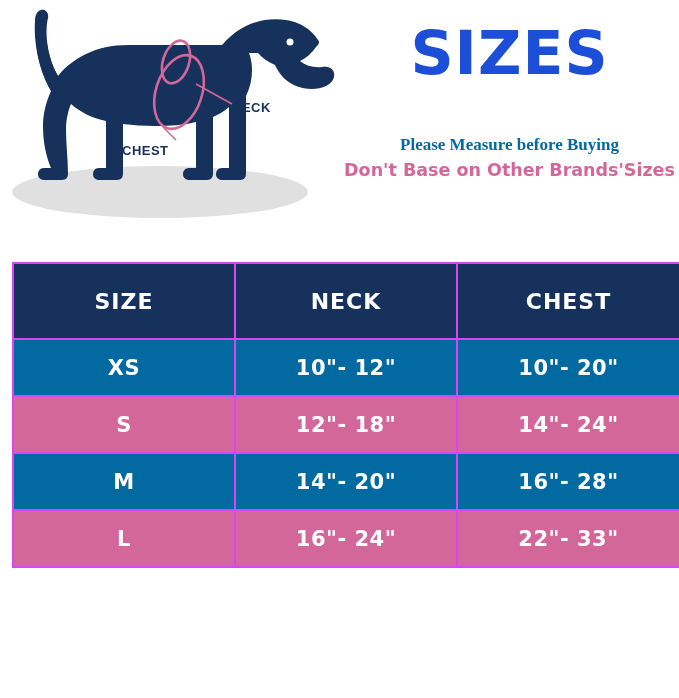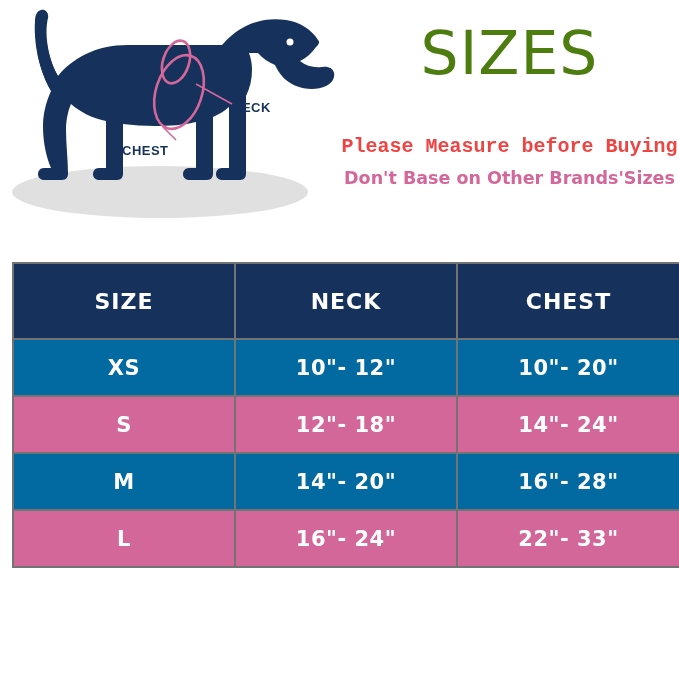--- a/index.html
+++ b/index.html
@@ -43,37 +43,37 @@
     height: 258px;
     text-align: center;
   }
   .sizes-title {
     position: absolute;
     top: 18px;
     left: 0;
     right: 0;
     font-size: 60px;
     letter-spacing: 1px;
-    font-weight: normal;
-    color: #4d7c0f;
+    font-weight: bold;
+    color: #1d4ed8;
     font-family: "DejaVu Sans", sans-serif;
   }
   .sub1 {
     position: absolute;
     top: 135px;
     left: 0;
     right: 0;
-    font-size: 20px;
-    color: #ef4444;
-    font-weight: bold;
-    font-family: Liberation Mono, monospace;
+    font-size: 17px;
+    color: #0369a1;
+    font-weight: bold;
+    font-family: Liberation Serif, serif;
   }
   .sub2 {
     position: absolute;
-    top: 168px;
+    top: 160px;
     left: 0;
     right: 0;
     font-size: 17.5px;
     color: #d4679a;
     font-weight: bold;
     font-family: "DejaVu Sans", sans-serif;
   }
   .label-neck {
     position: absolute;
     left: 232px;
@@ -102,21 +102,21 @@
     border-collapse: collapse;
     table-layout: fixed;
   }
   .table td, .table th {
     height: 53px;
     text-align: center;
     vertical-align: middle;
     font-size: 21px;
     font-weight: bold;
     color: #ffffff;
-    border: 2px solid #737373;
+    border: 2px solid #d946ef;
     font-family: "DejaVu Sans", sans-serif;
     letter-spacing: 0.5px;
   }
   .table thead th {
     background: #16325c;
     height: 72px;
     font-size: 22px;
     letter-spacing: 1px;
   }
   tr.gray td { background: #0369a1; }

